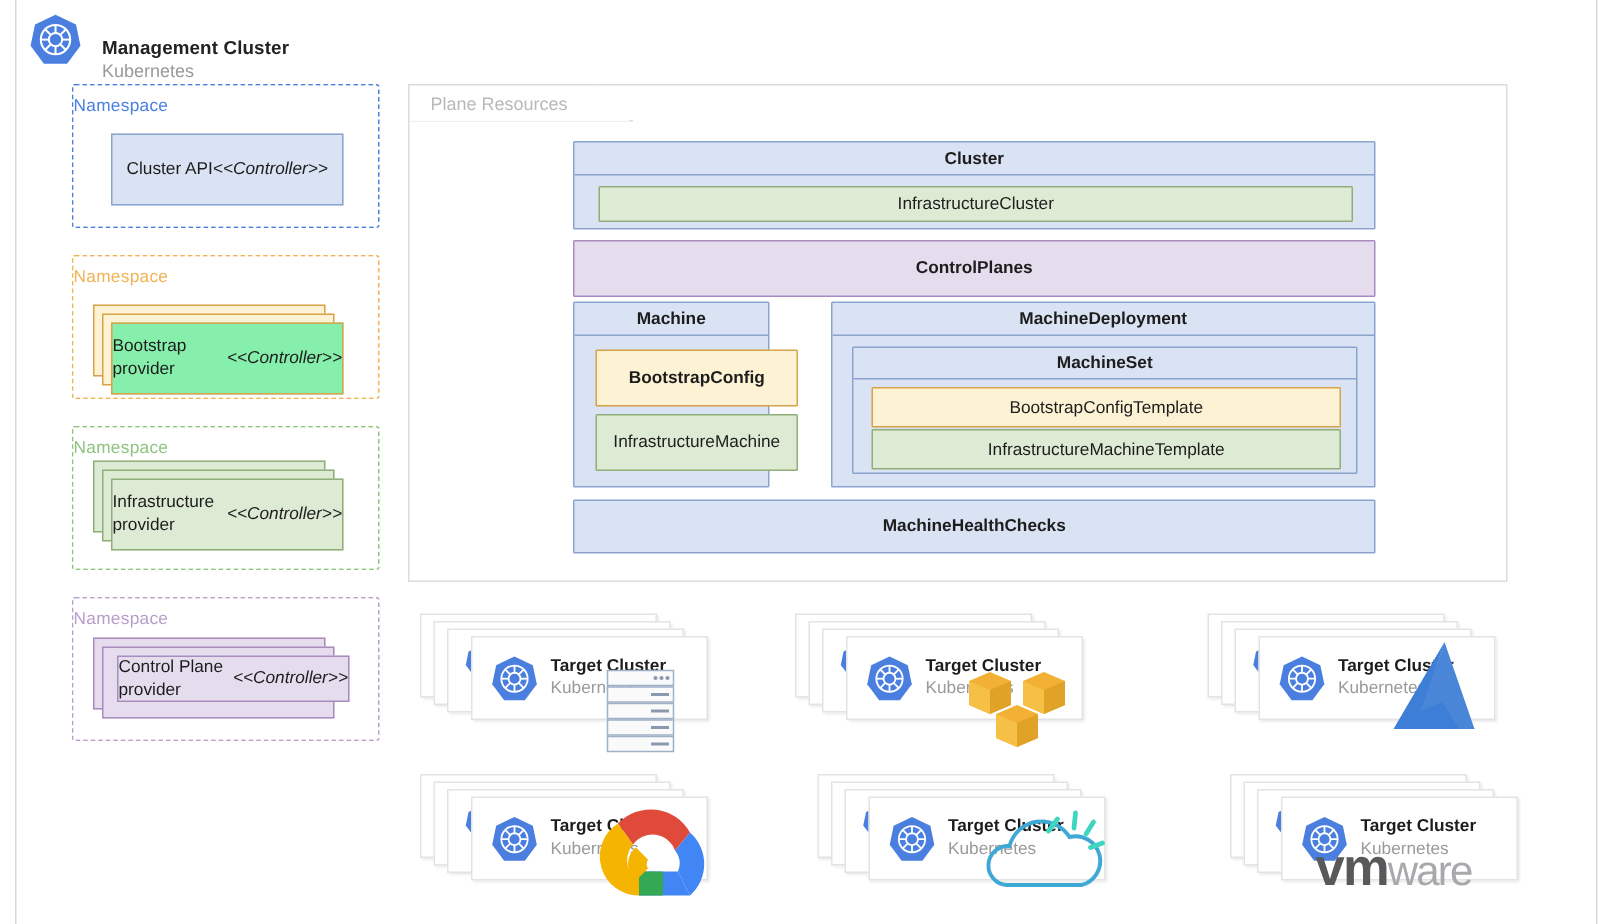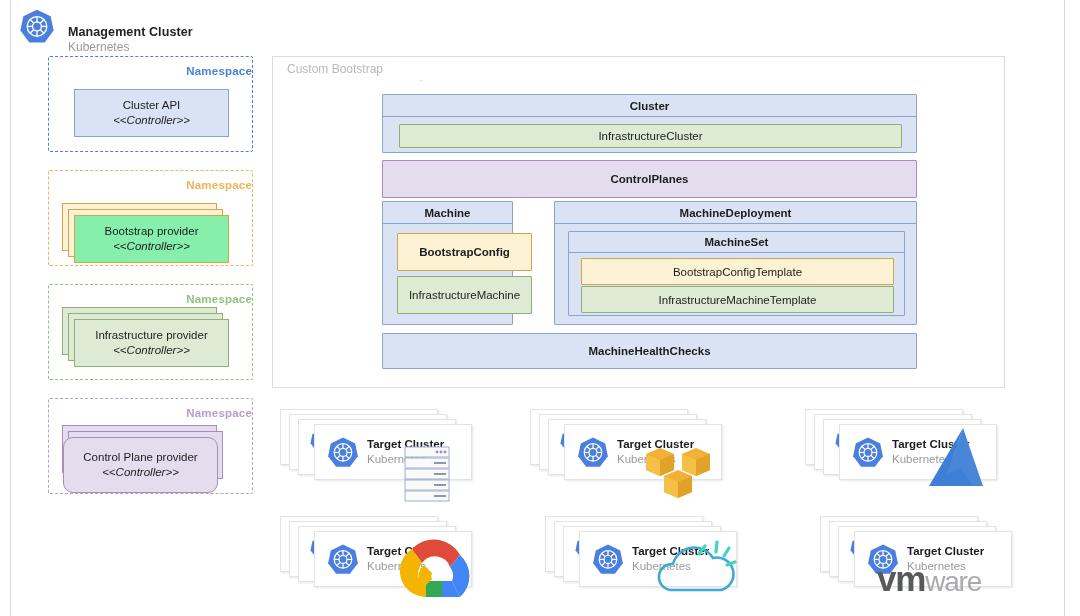--- a/index.html
+++ b/index.html
@@ -27,30 +27,30 @@
   .hdr-text { position:absolute; left:50px; top:19px; }
   .hdr-title { font-size: 12.5px; font-weight: bold; color:#222; line-height:15px; letter-spacing:.1px;}
   .hdr-sub { font-size: 12px; color:#9a9a9a; line-height:15px; }
 
   
   .ns {
     position: absolute; width: 205px;
     border: 1.6px dashed #4a7fe0; border-radius: 2px; background: #fff;
   }
   .ns-label {
-    position:absolute; left:0; right:0; top:8px; text-align:right;
-    font-size: 11.5px; color:#4a7fe0; letter-spacing:.2px;font-weight:bold;
+    position:absolute; left:0; right:0; top:8px; text-align:left;
+    font-size: 11.5px; color:#4a7fe0; letter-spacing:.2px;
   }
   .ns.orange { border-color:#f0b355; } .ns.orange .ns-label { color:#f0b355; }
   .ns.green  { border-color:#8fc47f; } .ns.green  .ns-label { color:#8fc47f; }
   .ns.purple { border-color:#b89ec9; } .ns.purple .ns-label { color:#b89ec9; }
 
   .card {
     position:absolute; border:1px solid #8aa4cf; background:#dae3f3;
-    display:flex; flex-direction:column; align-items:center; justify-content:center;
+    display:flex; flex-direction:row; align-items:center; justify-content:center;
     font-size: 11.5px; color:#1d1d1d; line-height:15px;
   }
   .card em { font-style: italic; }
   .card.orange { border-color:#d6a24a; background:#86efac; }
   .card.green  { border-color:#8fae78; background:#ddebd4; }
   .card.purple { border-color:#a98cbe; background:#e5dcee; }
 
   .stack-ghost { position:absolute; border:1px solid #8aa4cf; background:#dae3f3; }
   .stack-ghost.orange { border-color:#d6a24a; background:#fdf2d4; }
   .stack-ghost.green  { border-color:#8fae78; background:#ddebd4; }
@@ -163,30 +163,30 @@
     <div class="card green" style="left:25px; top:34px; width:155px; height:48px;">
       <div>Infrastructure provider</div>
       <em>&lt;&lt;Controller&gt;&gt;</em>
     </div>
   </div>
 
   <div class="ns purple" style="left:48px; top:398px; height:96px;">
     <div class="ns-label">Namespace</div>
     <div class="stack-ghost purple" style="left:13px; top:26px; width:155px; height:48px;"></div>
     <div class="stack-ghost purple" style="left:19px; top:32px; width:155px; height:48px;"></div>
-    <div class="card purple" style="left:14px; top:38px; width:155px; height:56px;border-radius:10px;">
+    <div class="card purple" style="left:29px; top:38px; width:155px; height:31px;">
       <div>Control Plane provider</div>
       <em>&lt;&lt;Controller&gt;&gt;</em>
     </div>
   </div>
 
   <div class="cr-panel"></div>
   <div class="cr-tab-line"></div>
   <div class="cr-tab">
-    <span>Custom Bootstrap</span>
+    <span>Plane Resources</span>
   </div>
 
   <div class="crbox" style="left:382px; top:94px; width:535px; height:59px;">
     <div class="crtitle">Cluster</div>
     <div class="inner green" style="left:16px; top:29px; width:503px; height:24px;">
       <span>InfrastructureCluster</span>
     </div>
   </div>
 
   <div class="crbox purple plain" style="left:382px; top:160px; width:535px; height:38px;">

